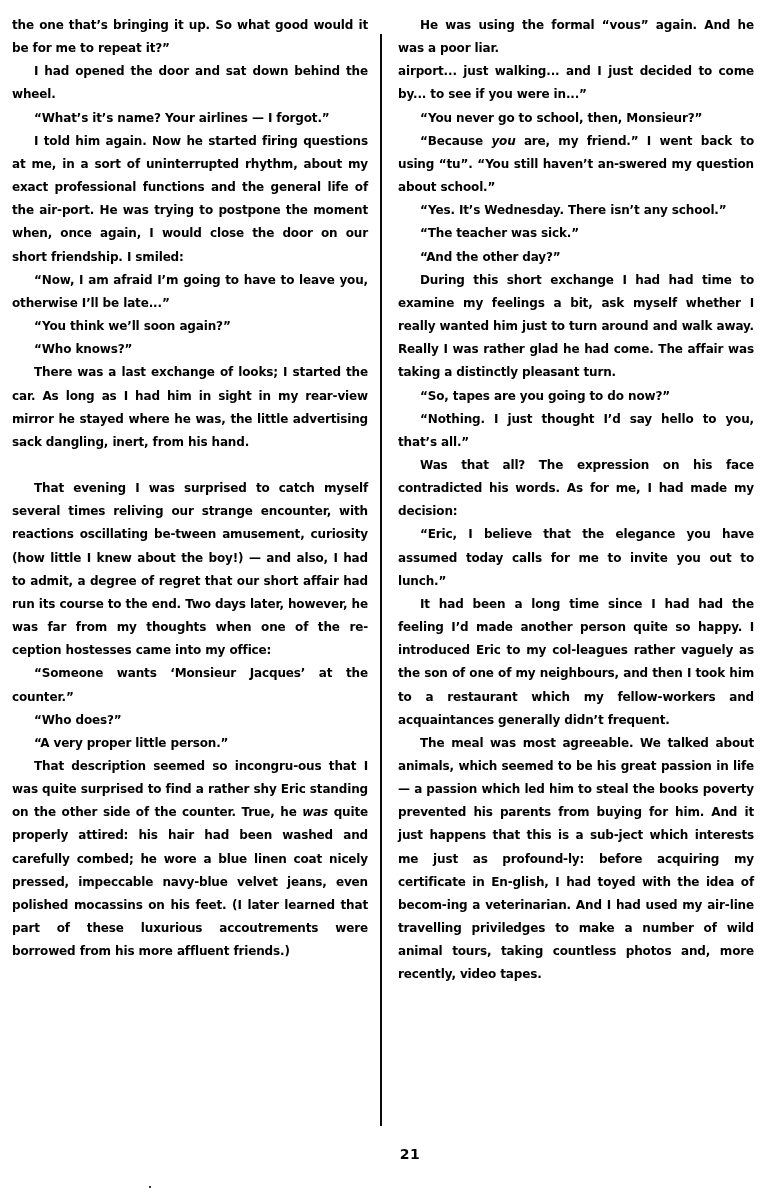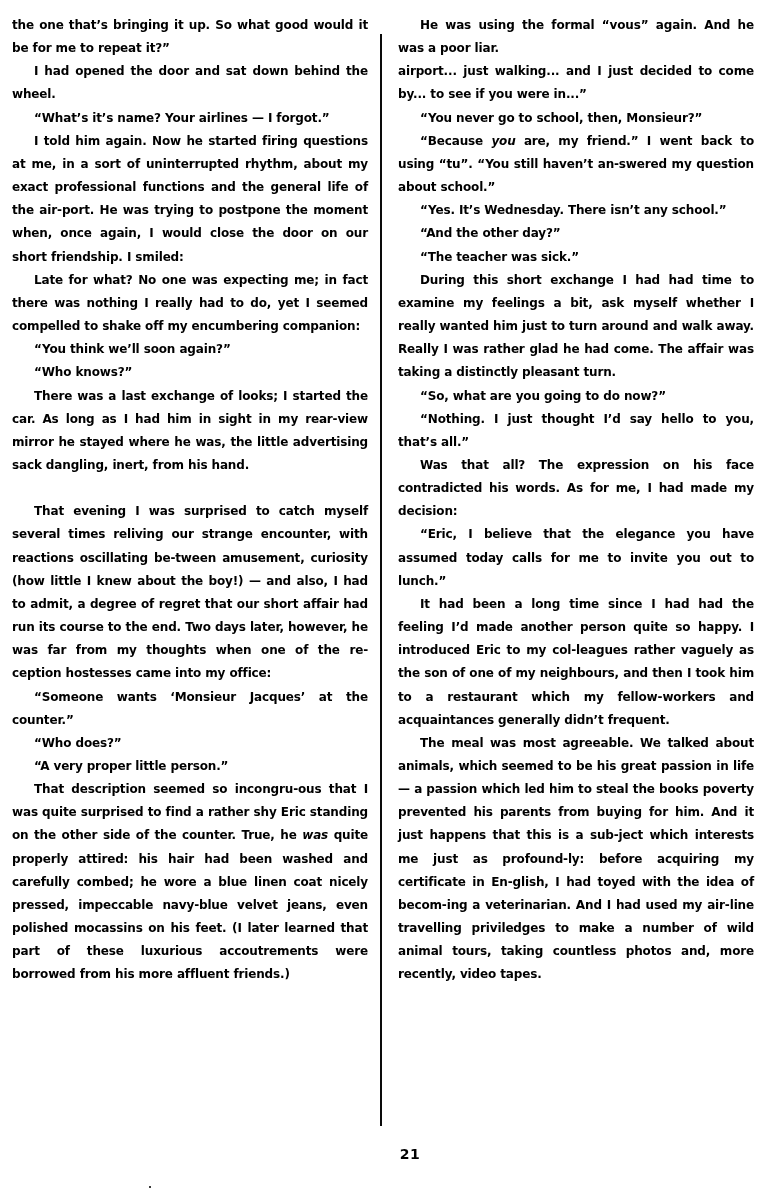--- a/index.html
+++ b/index.html
@@ -91,42 +91,42 @@
 
 <div id="page">
 
   <div class="col-divider"></div>
 
   <div class="column" id="col-left">
       <p class="para">the one that’s bringing it up. So what good would it be for me to repeat it?”</p>
       <p class="para indent">I had opened the door and sat down behind the wheel.</p>
       <p class="para indent">“What’s it’s name? Your airlines — I forgot.”</p>
       <p class="para indent">I told him again. Now he started firing questions at me, in a sort of uninterrupted rhythm, about my exact professional functions and the general life of the air-port. He was trying to postpone the moment when, once again, I would close the door on our short friendship. I smiled:</p>
-      <p class="para indent">Late for what? No one was expecting me; in fact there was nothing I really had to do, yet I seemed compelled to shake off my encumbering companion:</p>
+      <p class="para indent">“Now, I am afraid I’m going to have to leave you, otherwise I’ll be late...”</p>
       <p class="para indent">“You think we’ll soon again?”</p>
       <p class="para indent">“Who knows?”</p>
       <p class="para indent">There was a last exchange of looks; I started the car. As long as I had him in sight in my rear-view mirror he stayed where he was, the little advertising sack dangling, inert, from his hand.</p>
       <div class="gap"></div>
       <p class="para indent">That evening I was surprised to catch myself several times reliving our strange encounter, with reactions oscillating be-tween amusement, curiosity (how little I knew about the boy!) — and also, I had to admit, a degree of regret that our short affair had run its course to the end. Two days later, however, he was far from my thoughts when one of the re-ception hostesses came into my office:</p>
       <p class="para indent">“Someone wants ‘Monsieur Jacques’ at the counter.”</p>
       <p class="para indent">“Who does?”</p>
       <p class="para indent">“A very proper little person.”</p>
       <p class="para indent">That description seemed so incongru-ous that I was quite surprised to find a rather shy Eric standing on the other side of the counter. True, he <em class="it">was</em> quite properly attired: his hair had been washed and carefully combed; he wore a blue linen coat nicely pressed, impeccable navy-blue velvet jeans, even polished mocassins on his feet. (I later learned that part of these luxurious accoutrements were borrowed from his more affluent friends.)</p>
     </div>
 
   <div class="column" id="col-right">
       <p class="para indent">He was using the formal “vous” again. And he was a poor liar.</p>
       <p class="para">airport... just walking... and I just decided to come by... to see if you were in...”</p>
       <p class="para indent">“You never go to school, then, Monsieur?”</p>
       <p class="para indent">“Because <em class="it">you</em> are, my friend.” I went back to using “tu”. “You still haven’t an-swered my question about school.”</p>
       <p class="para indent">“Yes. It’s Wednesday. There isn’t any school.”</p>
+      <p class="para indent">“The teacher was sick.”</p>
       <p class="para indent">“And the other day?”</p>
-      <p class="para indent">“The teacher was sick.”</p>
       <p class="para indent">During this short exchange I had had time to examine my feelings a bit, ask myself whether I really wanted him just to turn around and walk away. Really I was rather glad he had come. The affair was taking a distinctly pleasant turn.</p>
-      <p class="para indent">“So, what are you going to do now?”</p>
+      <p class="para indent">“So, tapes are you going to do now?”</p>
       <p class="para indent">“Nothing. I just thought I’d say hello to you, that’s all.”</p>
       <p class="para indent">Was that all? The expression on his face contradicted his words. As for me, I had made my decision:</p>
       <p class="para indent">“Eric, I believe that the elegance you have assumed today calls for me to invite you out to lunch.”</p>
       <p class="para indent">It had been a long time since I had had the feeling I’d made another person quite so happy. I introduced Eric to my col-leagues rather vaguely as the son of one of my neighbours, and then I took him to a restaurant which my fellow-workers and acquaintances generally didn’t frequent.</p>
       <p class="para indent">The meal was most agreeable. We talked about animals, which seemed to be his great passion in life — a passion which led him to steal the books poverty prevented his parents from buying for him. And it just happens that this is a sub-ject which interests me just as profound-ly: before acquiring my certificate in En-glish, I had toyed with the idea of becom-ing a veterinarian. And I had used my air-line travelling priviledges to make a number of wild animal tours, taking countless photos and, more recently, video tapes.</p>
     </div>
 
   <div id="page-number">21</div>
 
   <div class="speck" style="left:149px; top:1186px;"></div>

